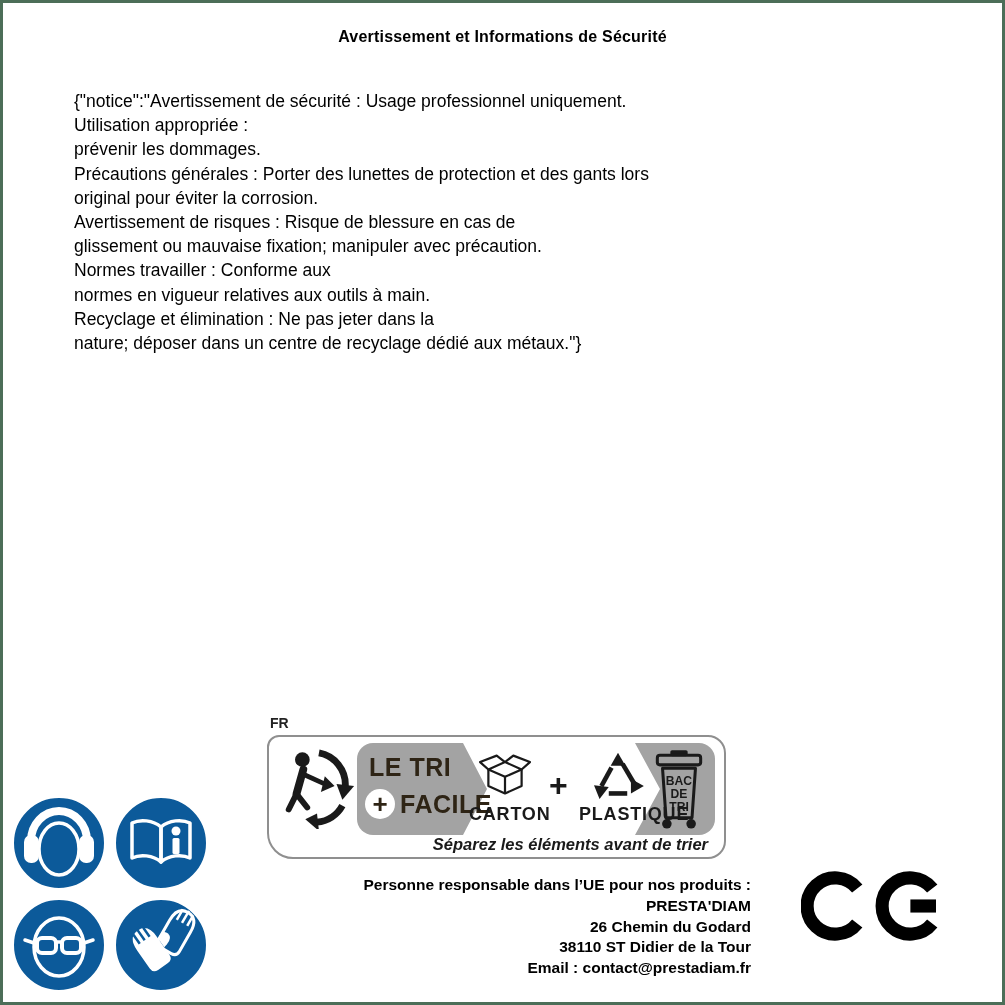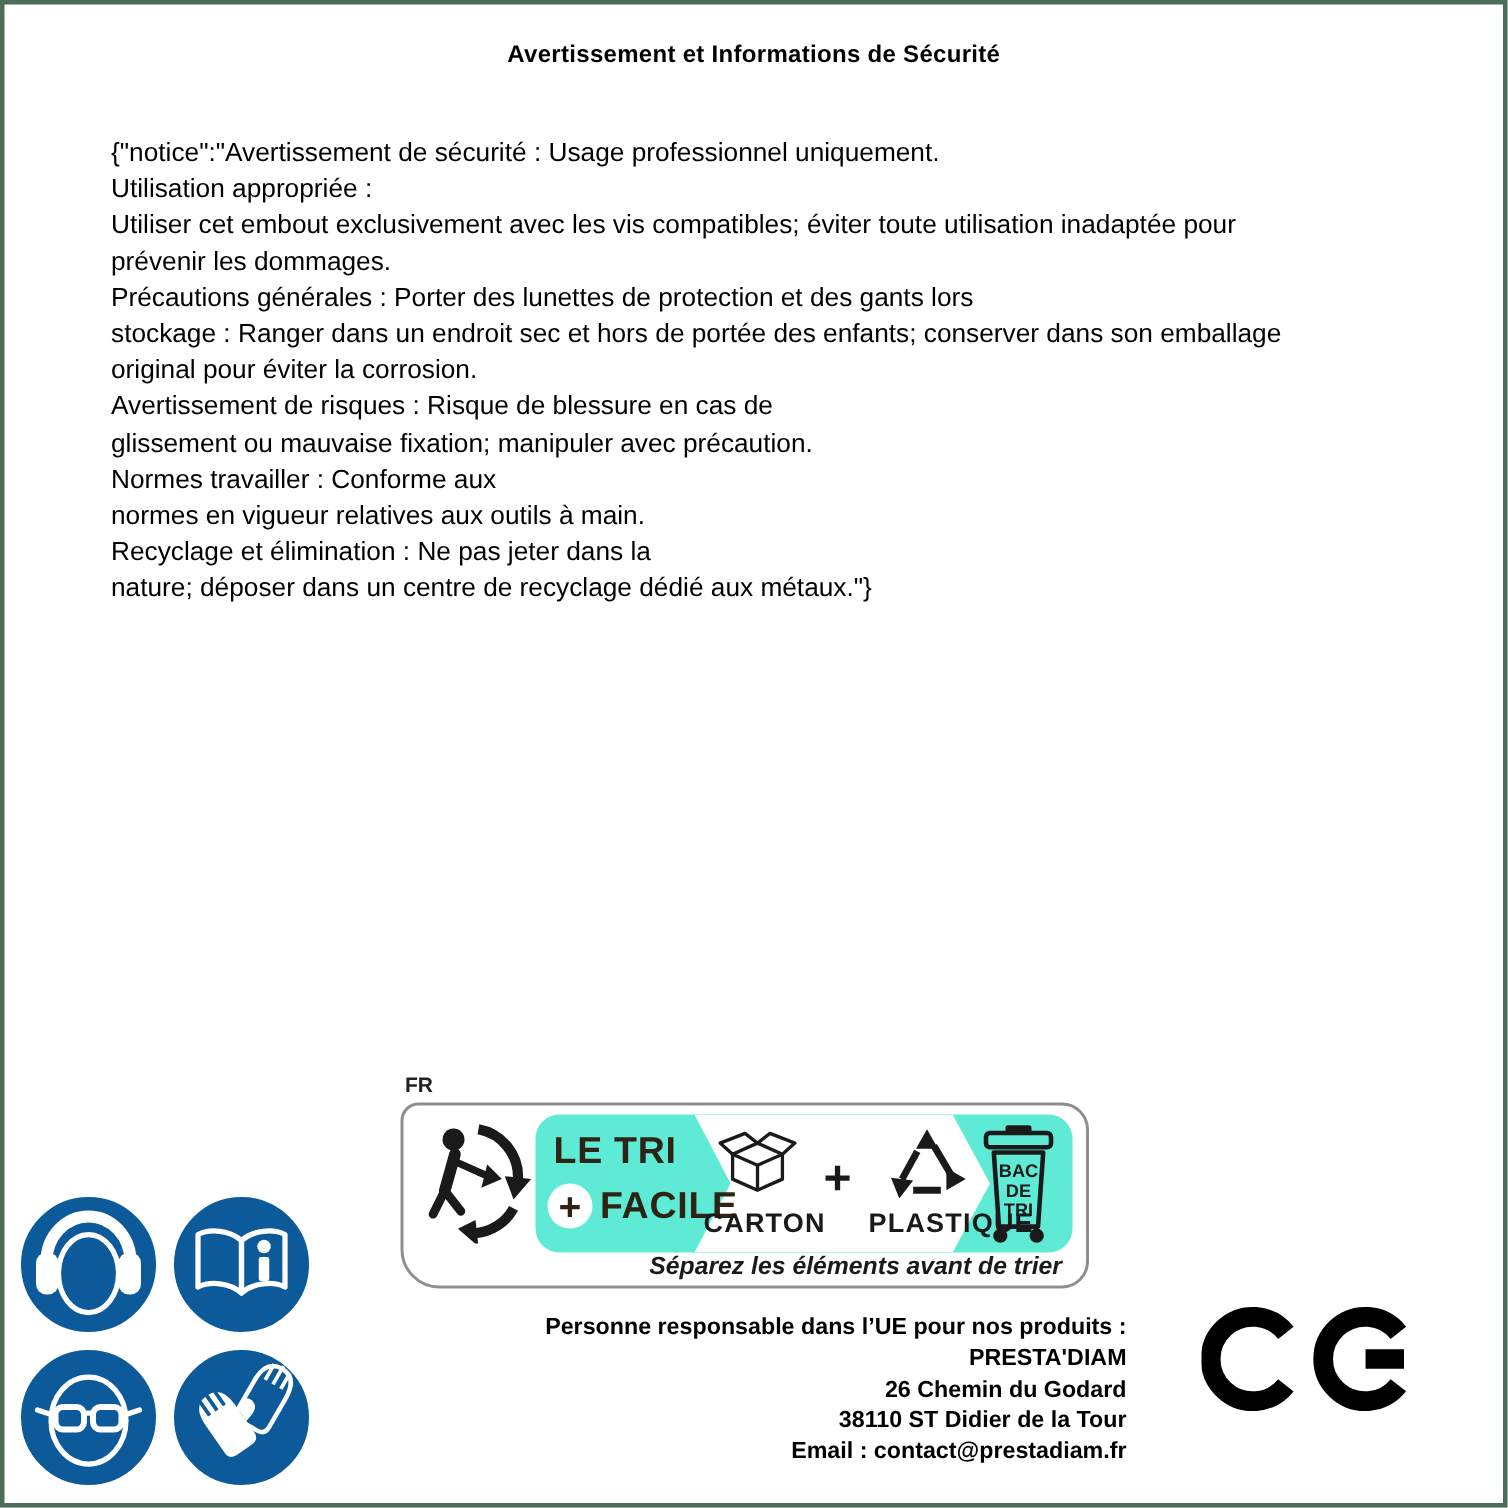--- a/index.html
+++ b/index.html
@@ -59,24 +59,22 @@
 </head>
 <body>
 
 <div class="page">
 
   <div class="title">Avertissement et Informations de Sécurité</div>
 
   <div class="body-text">
       <div class="body-line">{"notice":"Avertissement de sécurité : Usage professionnel uniquement.</div>
       <div class="body-line">Utilisation appropriée :</div>
-      <div class="body-line">Utiliser cet embout exclusivement avec les vis compatibles; éviter toute utilisation inadaptée pour</div>
       <div class="body-line">prévenir les dommages.</div>
       <div class="body-line">Précautions générales : Porter des lunettes de protection et des gants lors</div>
-      <div class="body-line">stockage : Ranger dans un endroit sec et hors de portée des enfants; conserver dans son emballage</div>
       <div class="body-line">original pour éviter la corrosion.</div>
       <div class="body-line">Avertissement de risques : Risque de blessure en cas de</div>
       <div class="body-line">glissement ou mauvaise fixation; manipuler avec précaution.</div>
       <div class="body-line">Normes travailler : Conforme aux</div>
       <div class="body-line">normes en vigueur relatives aux outils à main.</div>
       <div class="body-line">Recyclage et élimination : Ne pas jeter dans la</div>
       <div class="body-line">nature; déposer dans un centre de recyclage dédié aux métaux."}</div>
     </div>
 
   <div class="icon-grid">
@@ -125,21 +123,21 @@
       <path d="M26,23 L19,48" stroke="#1a1a1a" stroke-width="8" stroke-linecap="round"></path>
       <path d="M19,48 L11,64 M19,48 L30,62" stroke="#1a1a1a" stroke-width="6" stroke-linecap="round"></path>
       <path d="M26,28 L46,37" stroke="#1a1a1a" stroke-width="5" stroke-linecap="round"></path>
       <path d="M42,6 A33,33 0 0 1 69,40" fill="none" stroke="#1a1a1a" stroke-width="7"></path>
       <polygon points="60,38 78,40 66,54" fill="#1a1a1a"></polygon>
       <path d="M66,60 A33,33 0 0 1 40,77" fill="none" stroke="#1a1a1a" stroke-width="7"></path>
       <polygon points="40,68 42,86 28,74" fill="#1a1a1a"></polygon>
       <polygon points="48,30 58,40 44,46" fill="#1a1a1a"></polygon>
     </svg>
 
-    <div class="yellow-band" style="background:#5eead4;">
+    <div class="yellow-band" style="background:#a3a3a3;">
       <div class="band-chevron"></div>
 
       <div class="letri">LE TRI</div>
       <div class="facile-row">
         <div class="plus-circle">+</div>
         <div class="facile-txt">FACILE</div>
       </div>
 
       <div class="mat-group mat-carton">
         <svg width="60" height="48" viewBox="0 0 64 52">

